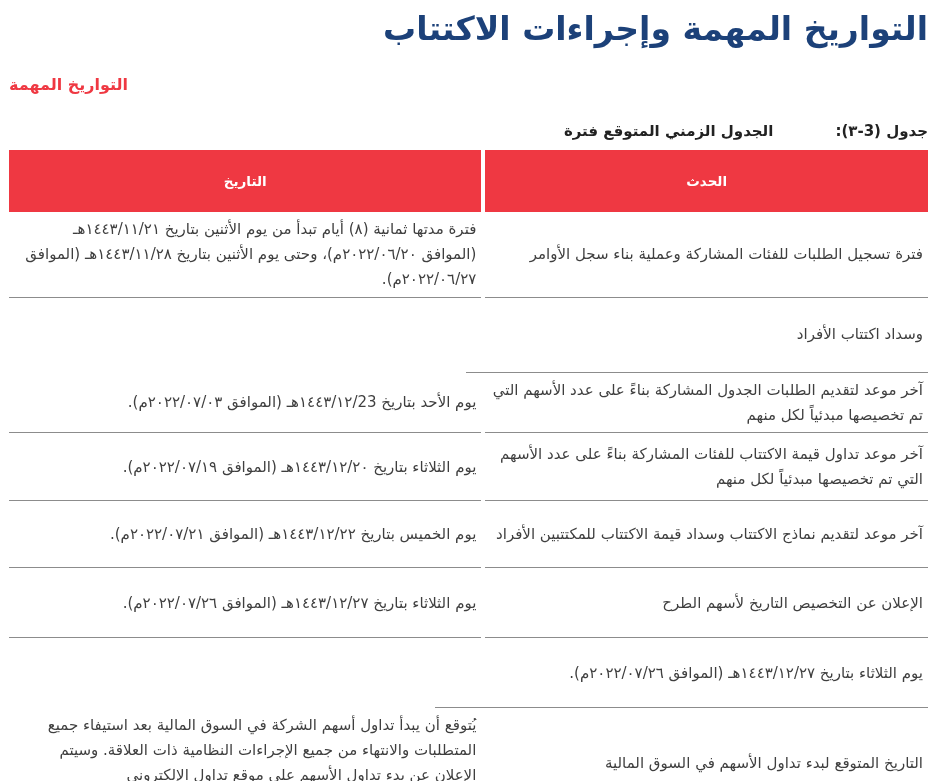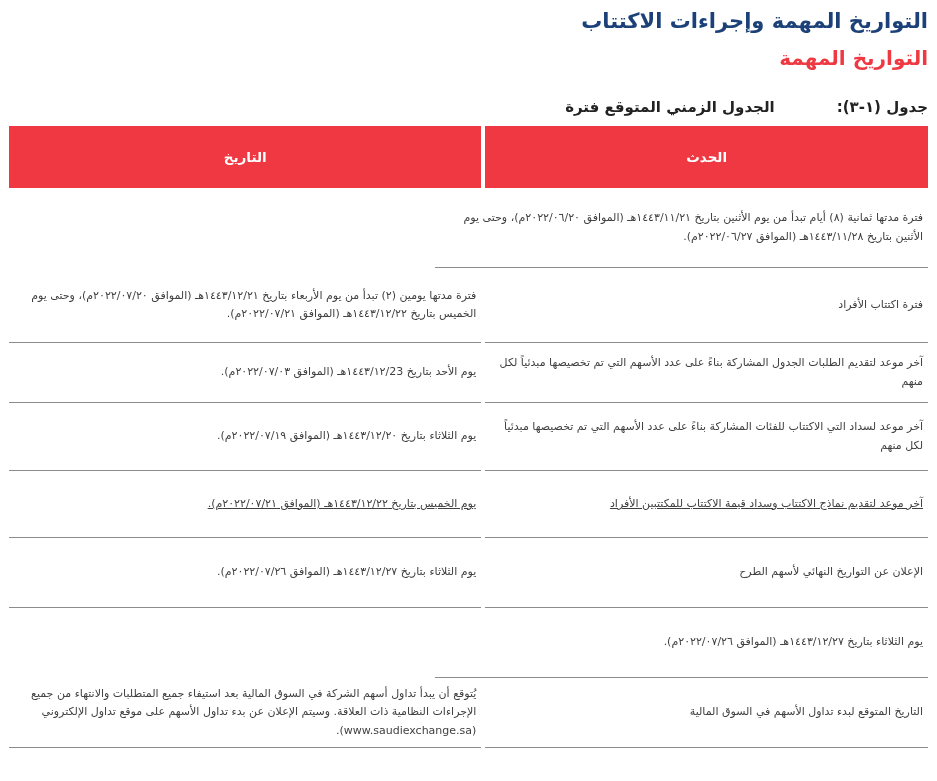--- a/index.html
+++ b/index.html
@@ -16,33 +16,33 @@
     background: #ffffff;
     direction: rtl;
     font-family: "DejaVu Sans", sans-serif;
     overflow: hidden;
   }
   .page { padding: 0 9px; }
 
   .page-title {
     margin: 0;
     padding-top: 8px;
-    font-size: 21px;
+    font-size: 33px;
     line-height: 1.25;
     font-weight: bold;
     color: var(--title-blue);
     text-align: right;
   }
   .section-subtitle {
-    margin: 12px 0 0 0;
-    font-size: 20px;
+    margin: 26px 0 0 0;
+    font-size: 16px;
     line-height: 1.25;
     font-weight: bold;
     color: var(--accent-red);
-    text-align: right;
+    text-align: left;
   }
   .table-caption {
     margin-top: 26px;
     display: flex;
     align-items: baseline;
     column-gap: 62px;
     font-size: 15px;
     line-height: 1.45;
     font-weight: bold;
     color: #222222;
@@ -66,79 +66,79 @@
     align-items: center;
     justify-content: center;
   }
 
   .t-row .cell {
     border-bottom: 1px solid var(--row-line);
     display: flex;
     align-items: center;
     padding: 5px 5px;
     color: var(--body-text);
-    font-size: 11px;
+    font-size: 15px;
     line-height: 1.66;
     text-align: right;
   }
   .t-row:nth-of-type(1) .cell { min-height: 80px; }
   .t-row:nth-of-type(2) .cell { min-height: 75px; }
   .t-row:nth-of-type(3) .cell { min-height: 60px; }
   .t-row:nth-of-type(4) .cell { min-height: 68px; }
-  .t-row:nth-of-type(5) .cell { min-height: 67px; text-decoration: underline; }
+  .t-row:nth-of-type(5) .cell { min-height: 67px; }
   .t-row:nth-of-type(6) .cell { min-height: 70px; }
   .t-row:nth-of-type(7) .cell { min-height: 70px; }
   .t-row:nth-of-type(8) .cell { min-height: 70px; }
 </style>
 </head>
 <body>
 
 <div class="page">
 
   <h1 class="page-title">التواريخ المهمة وإجراءات الاكتتاب</h1>
 
   <h2 class="section-subtitle">التواريخ المهمة</h2>
 
   <div class="table-caption">
-    <span class="caption-label">جدول (١-٣):</span>
+    <span class="caption-label">جدول (3-٣):</span>
     <span class="caption-text">الجدول الزمني المتوقع فترة</span>
   </div>
 
   <div class="offering-table">
     <div class="t-header">
       <div class="th cell-event">الحدث</div>
       <div class="th cell-date">التاريخ</div>
     </div>
     <div id="rows">
   <div class="t-row">
+    <div class="cell cell-event">فترة تسجيل الطلبات للفئات المشاركة وعملية بناء سجل الأوامر</div>
     <div class="cell cell-date">فترة مدتها ثمانية (٨) أيام تبدأ من يوم الأثنين بتاريخ ١٤٤٣/١١/٢١هـ (الموافق ٢٠٢٢/٠٦/٢٠م)، وحتى يوم الأثنين بتاريخ ١٤٤٣/١١/٢٨هـ (الموافق ٢٠٢٢/٠٦/٢٧م).</div>
   </div>
 
   <div class="t-row">
-    <div class="cell cell-event">فترة اكتتاب الأفراد</div>
-    <div class="cell cell-date">فترة مدتها يومين (٢) تبدأ من يوم الأربعاء بتاريخ ١٤٤٣/١٢/٢١هـ (الموافق ٢٠٢٢/٠٧/٢٠م)، وحتى يوم الخميس بتاريخ ١٤٤٣/١٢/٢٢هـ (الموافق ٢٠٢٢/٠٧/٢١م).</div>
+    <div class="cell cell-event">وسداد اكتتاب الأفراد</div>
   </div>
 
   <div class="t-row">
     <div class="cell cell-event">آخر موعد لتقديم الطلبات الجدول المشاركة بناءً على عدد الأسهم التي تم تخصيصها مبدئياً لكل منهم</div>
     <div class="cell cell-date">يوم الأحد بتاريخ ١٤٤٣/١٢/23هـ (الموافق ٢٠٢٢/٠٧/٠٣م).</div>
   </div>
 
   <div class="t-row">
-    <div class="cell cell-event">آخر موعد لسداد التي الاكتتاب للفئات المشاركة بناءً على عدد الأسهم التي تم تخصيصها مبدئياً لكل منهم</div>
+    <div class="cell cell-event">آخر موعد تداول قيمة الاكتتاب للفئات المشاركة بناءً على عدد الأسهم التي تم تخصيصها مبدئياً لكل منهم</div>
     <div class="cell cell-date">يوم الثلاثاء بتاريخ ١٤٤٣/١٢/٢٠هـ (الموافق ٢٠٢٢/٠٧/١٩م).</div>
   </div>
 
   <div class="t-row">
     <div class="cell cell-event">آخر موعد لتقديم نماذج الاكتتاب وسداد قيمة الاكتتاب للمكتتبين الأفراد</div>
     <div class="cell cell-date">يوم الخميس بتاريخ ١٤٤٣/١٢/٢٢هـ (الموافق ٢٠٢٢/٠٧/٢١م).</div>
   </div>
 
   <div class="t-row">
-    <div class="cell cell-event">الإعلان عن التواريخ النهائي لأسهم الطرح</div>
+    <div class="cell cell-event">الإعلان عن التخصيص التاريخ لأسهم الطرح</div>
     <div class="cell cell-date">يوم الثلاثاء بتاريخ ١٤٤٣/١٢/٢٧هـ (الموافق ٢٠٢٢/٠٧/٢٦م).</div>
   </div>
 
   <div class="t-row">
     <div class="cell cell-date">يوم الثلاثاء بتاريخ ١٤٤٣/١٢/٢٧هـ (الموافق ٢٠٢٢/٠٧/٢٦م).</div>
   </div>
 
   <div class="t-row">
     <div class="cell cell-event">التاريخ المتوقع لبدء تداول الأسهم في السوق المالية</div>
     <div class="cell cell-date">يُتوقع أن يبدأ تداول أسهم الشركة في السوق المالية بعد استيفاء جميع المتطلبات والانتهاء من جميع الإجراءات النظامية ذات العلاقة. وسيتم الإعلان عن بدء تداول الأسهم على موقع تداول الإلكتروني (www.saudiexchange.sa).</div>

